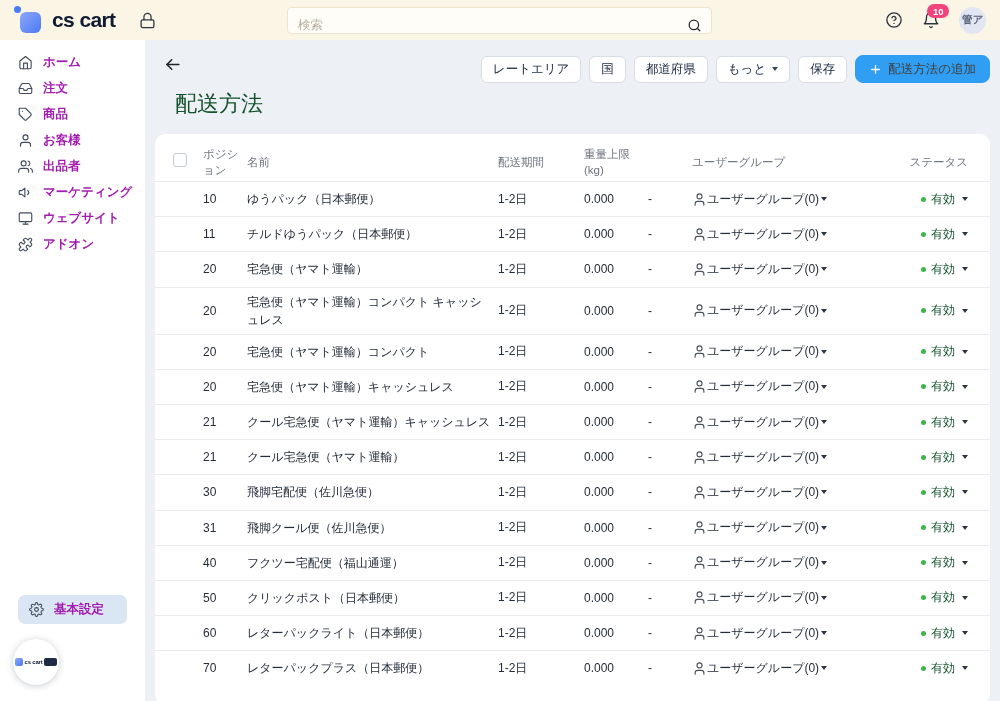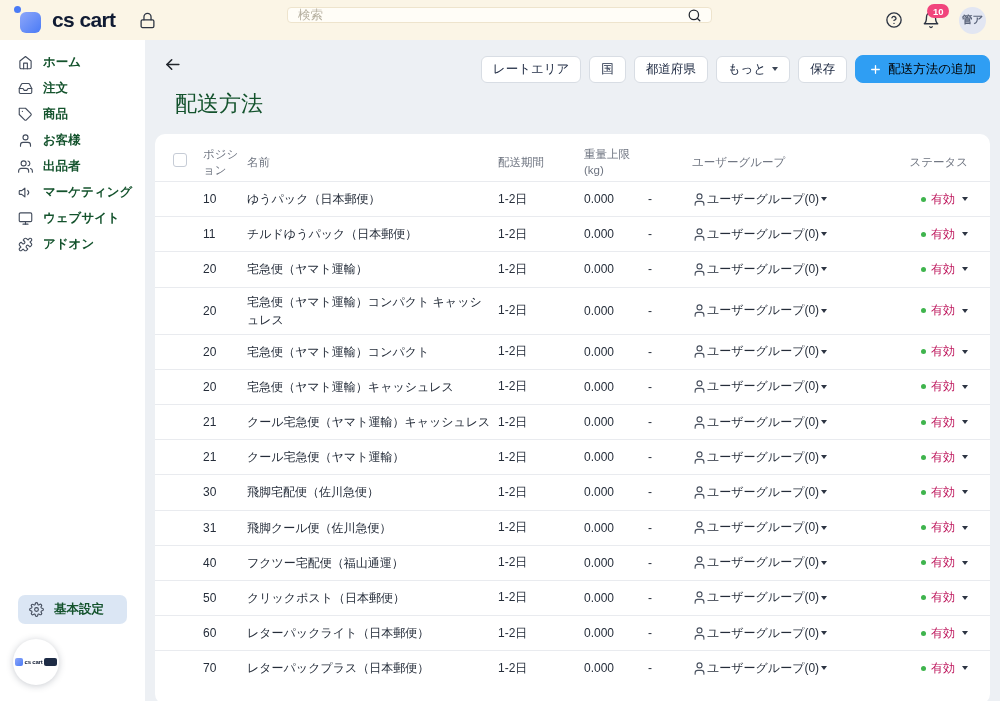--- a/index.html
+++ b/index.html
@@ -7,69 +7,69 @@
   body { font-family:"Liberation Sans","DejaVu Sans",sans-serif; background:#edf0f4; position:relative; }
 
   
   .topbar { position:absolute; top:0; left:0; width:1000px; height:40px; background:#fbf5e6; display:flex; align-items:center; z-index:20; }
   .logo { display:flex; align-items:center; margin-left:18px; cursor:pointer; }
   .logo-mark { position:relative; width:23px; height:23px; }
   .logo-square { position:absolute; left:2px; top:3px; width:21px; height:21px; border-radius:6px; background:linear-gradient(135deg,#8ea7f9 0%,#4a7bf6 100%); }
   .logo-dot { position:absolute; left:-4px; top:-3px; width:7px; height:7px; border-radius:50%; background:#4a7bf6; }
   .logo-text { margin-left:11px; font-size:21px; font-weight:700; letter-spacing:-0.6px; color:#101b33; }
   .lock-wrap { margin-left:23px; display:flex; color:#2c3442; }
-  .search-wrap { position:absolute; left:287px; top:7px; width:425px; height:16px; background:#fffdf7; border:1px solid #eee4cd; border-radius:4px; display:flex; align-items:center;font-family:Liberation Serif, serif; }
+  .search-wrap { position:absolute; left:287px; top:7px; width:425px; height:27px; background:#fffdf7; border:1px solid #eee4cd; border-radius:4px; display:flex; align-items:flex-end;font-family:Liberation Serif, serif; }
   .search-input { flex:1; border:none; outline:none; background:transparent; padding:0 10px; font-size:12.5px; color:#3a3a34; font-family:inherit; }
   .search-input::placeholder { color:#b6b0a0; }
   .search-icon { display:flex; margin-right:9px; color:#23272e; }
   .top-right { position:absolute; right:14px; top:0; height:40px; display:flex; align-items:center; gap:19px; }
   .icon-btn { display:flex; color:#2c3442; cursor:pointer; position:relative; }
   .badge { position:absolute; top:-7px; right:-9px; background:#f1447c; color:#fff; font-size:9.5px; font-weight:700; padding:1.5px 5.5px; border-radius:9px; }
   .avatar { width:27px; height:27px; border-radius:50%; background:#e2e6f2; color:#59637a; font-size:10.5px; font-weight:700; display:flex; align-items:center; justify-content:center; cursor:pointer; }
 
   
   .sidebar { position:absolute; top:40px; left:0; width:145px; height:661px; background:#ffffff; display:flex; flex-direction:column; z-index:10; }
   .nav { padding-top:9px; }
   .nav-item { display:flex; align-items:center; gap:10px; padding:4.5px 18px; cursor:pointer; }
   .nav-icon { display:flex; color:#434c5c; flex:0 0 auto; }
   .nav-icon svg { width:15px; height:15px; }
-  .nav-label { font-size:12.5px; font-weight:700; color:#14532d; white-space:nowrap; }
+  .nav-label { font-size:12.5px; font-weight:700; color:#a21caf; white-space:nowrap; }
   .sidebar-bottom { margin-top:auto; padding-bottom:6px; }
   .settings-pill { margin:0 18px; background:#dbe6f4; border-radius:7px; padding:6px 11px; display:flex; align-items:center; gap:10px; cursor:pointer; }
   .settings-pill .nav-icon svg { width:15px; height:15px; }
   .footer-logo { width:46px; height:46px; border-radius:50%; background:#fff; box-shadow:0 1px 7px rgba(40,50,70,.25); margin:15px 0 10px 13px; display:flex; align-items:center; justify-content:center; gap:2px; cursor:pointer; }
   .mini-square { width:8px; height:8px; border-radius:2px; background:linear-gradient(135deg,#8ea7f9,#4a7bf6); }
   .mini-text { font-size:6px; font-weight:700; color:#101b33; letter-spacing:-0.2px; }
   .mini-badge { width:13px; height:8px; border-radius:2px; background:#1d2b45; }
 
   
   .main { position:absolute; top:40px; left:145px; width:855px; height:661px; background:#edf0f4; padding:10px; }
   .back-btn { display:inline-flex; margin:5px 0 0 8px; color:#20242b; cursor:pointer; }
   .toolbar { position:absolute; top:15px; right:10px; display:flex; align-items:center; gap:8px; }
   .btn { height:27px; padding:0 11px; background:#fff; border:1px solid #d8dde4; border-radius:6px; font-size:12.5px; color:#212d45; display:flex; align-items:center; gap:6px; cursor:pointer; white-space:nowrap; font-family:inherit; }
-  .btn-primary { background:#2f9ef3; border:1px solid #2f9ef3; border-radius:8px; color:#000000; height:28px; padding:0 13px; }
+  .btn-primary { background:#2f9ef3; border:1px solid #2f9ef3; border-radius:8px; color:#404040; height:28px; padding:0 13px; }
   .caret { width:0; height:0; border-left:3.5px solid transparent; border-right:3.5px solid transparent; border-top:4px solid #3c4656; display:inline-block; }
   .btn-primary .plus { display:flex; color:#fff; }
   .page-title { font-size:22px; font-weight:400; color:#14532d; margin:11px 0 0 20px; }
 
   
   .card { background:#fff; border-radius:10px; margin-top:15px; height:570px; overflow:hidden; }
   .thead, .trow { display:grid; grid-template-columns:48px 44px 1fr 86px 64px 44px 196px 102px; align-items:center; }
   .thead { min-height:47px; font-size:11.5px; color:#6e7480; padding-top:10px; }
   .thead > div { padding-right:8px; line-height:1.35; }
   .trow { min-height:35.2px; border-top:1px solid #e9ebef; font-size:12px; color:#252d3a; }
   .c-check { padding-left:18px; }
   .checkbox { width:14px; height:14px; border:1px solid #c6ccd6; border-radius:3px; background:#fff; display:inline-block; cursor:pointer; }
   .c-name { padding:5px 6px 5px 0; line-height:1.5; cursor:pointer; }
   .c-status-h { text-align:right; padding-right:22px !important; }
   .c-group { display:flex; align-items:center; cursor:pointer; white-space:nowrap; }
   .c-group .u-icon { display:flex; color:#4a5260; }
   .c-status { display:flex; align-items:center; justify-content:flex-end; gap:5px; padding-right:22px; cursor:pointer; white-space:nowrap; }
   .dot { width:5px; height:5px; border-radius:50%; background:#3fb44d; display:inline-block; }
-  .status-label { color:#be185d; }
+  .status-label { color:#14532d; }
   .c-status .caret, .c-group .caret { border-top-color:#2c3442; margin-left:2px; }
 </style>
 </head>
 <body>
 
 <div class="topbar">
   <div class="logo">
     <span class="logo-mark">
         <span class="logo-dot"></span>
         <span class="logo-square"></span>

